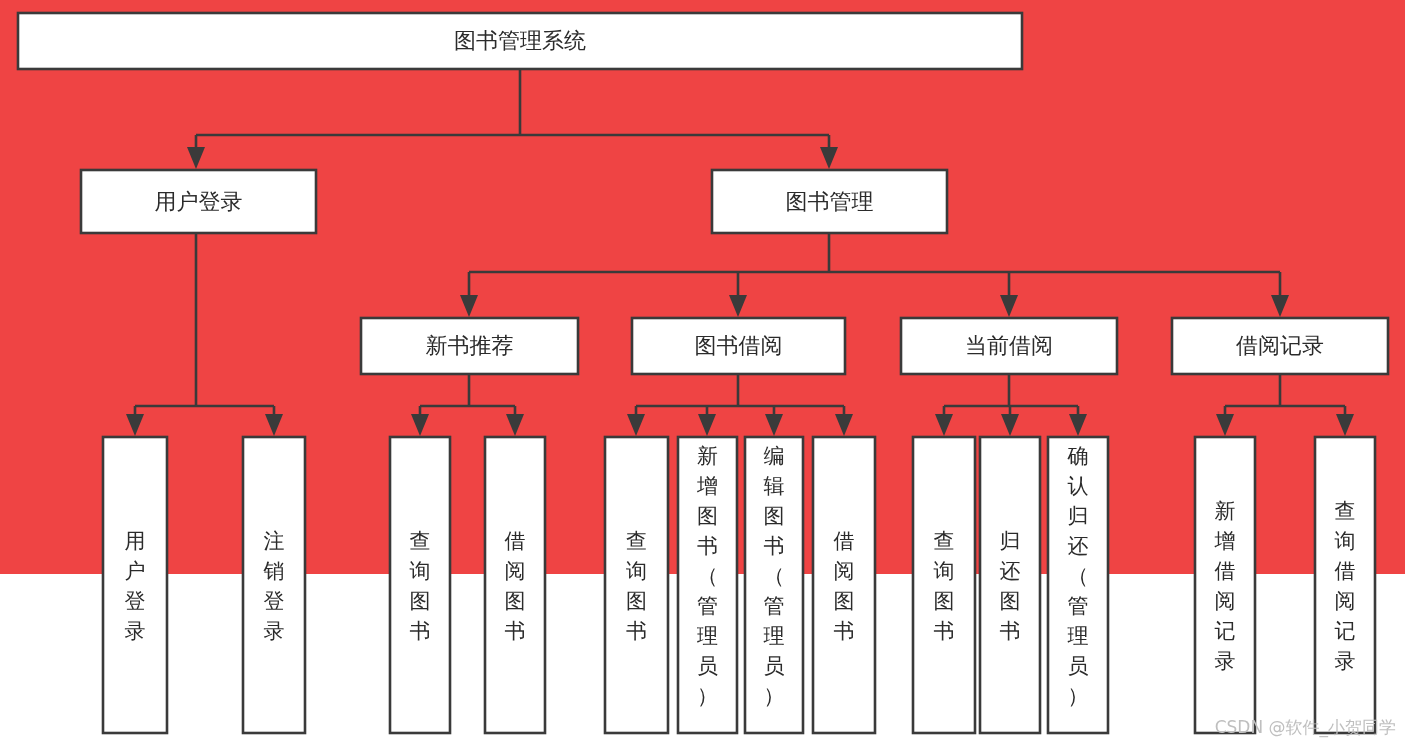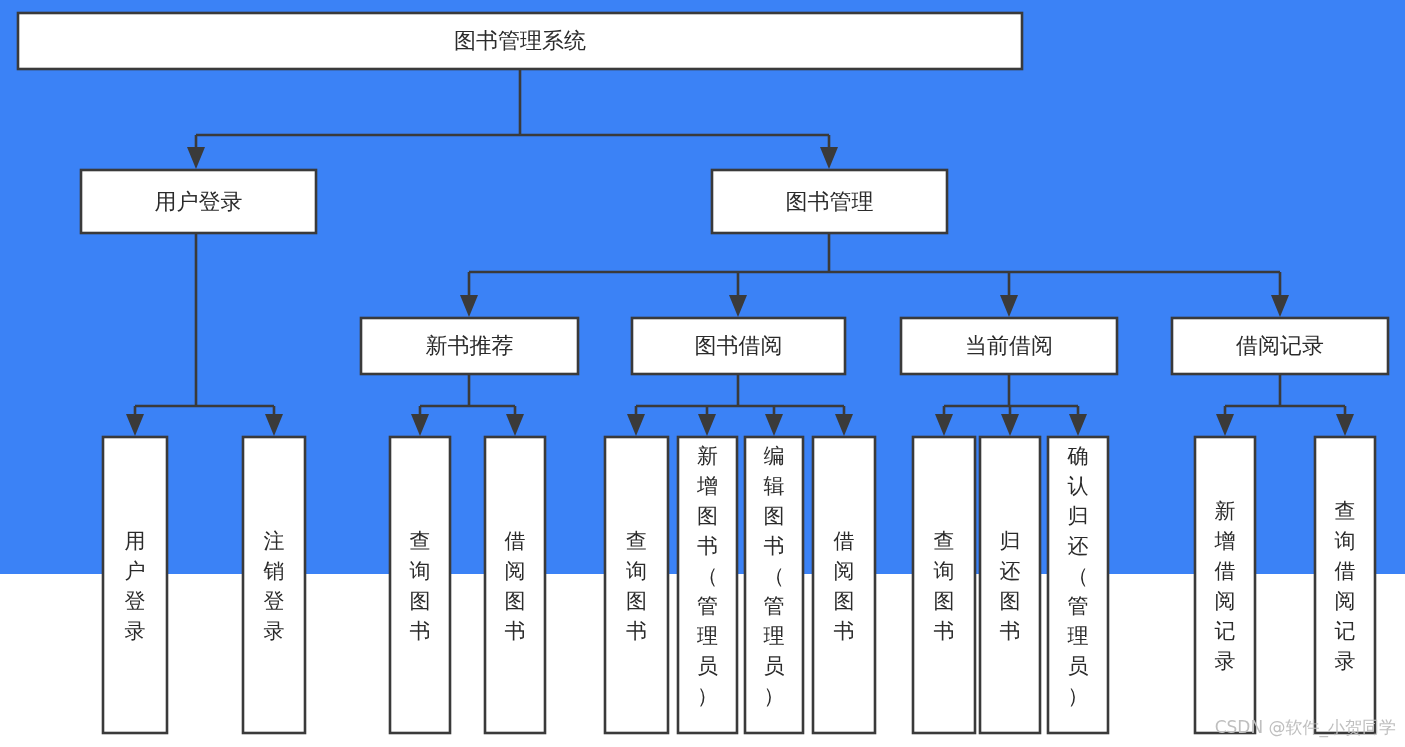--- a/index.html
+++ b/index.html
@@ -11,21 +11,21 @@
   body {
     width: 1405px;
     height: 747px;
     overflow: hidden;
     font-family: "DejaVu Sans", "Liberation Sans", sans-serif;
   }
   #diagram-root {
     position: relative;
     width: 1405px;
     height: 574px;
-    background: #3b82f6;
+    background: #ef4444;
   }
   svg.diagram-canvas {
     position: absolute;
     top: 0;
     left: 0;
     width: 1405px;
     height: 747px;
     display: block;
   }
   .node-box {

